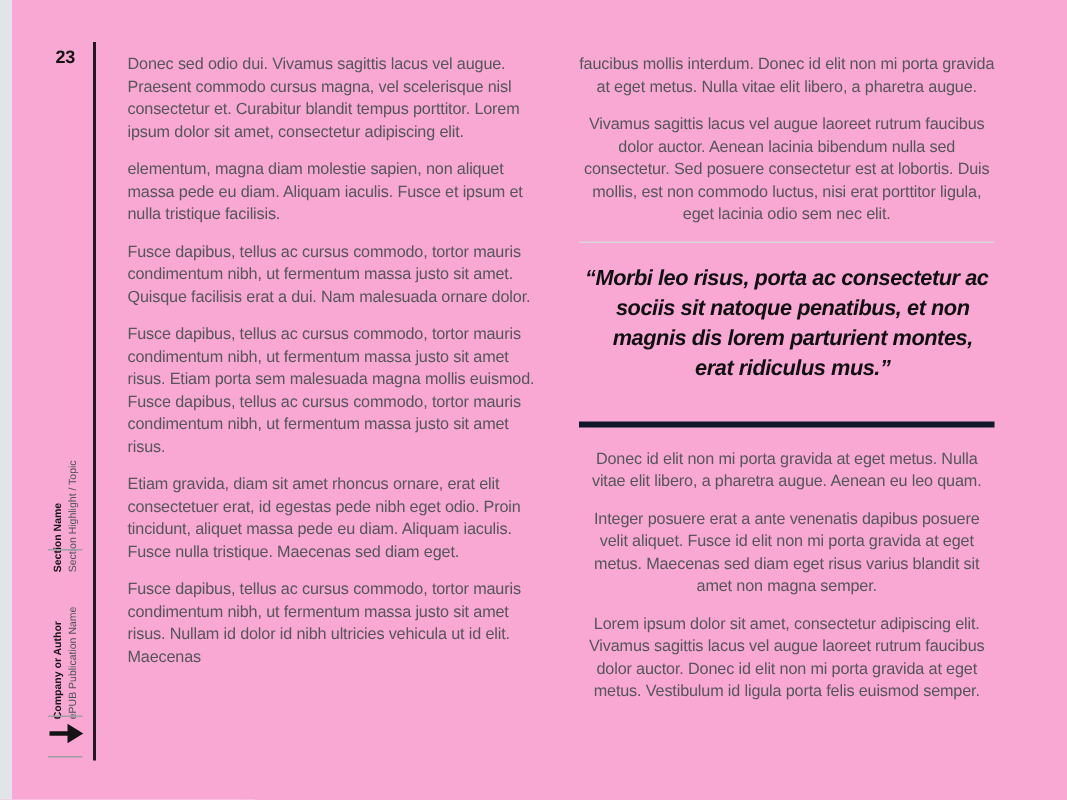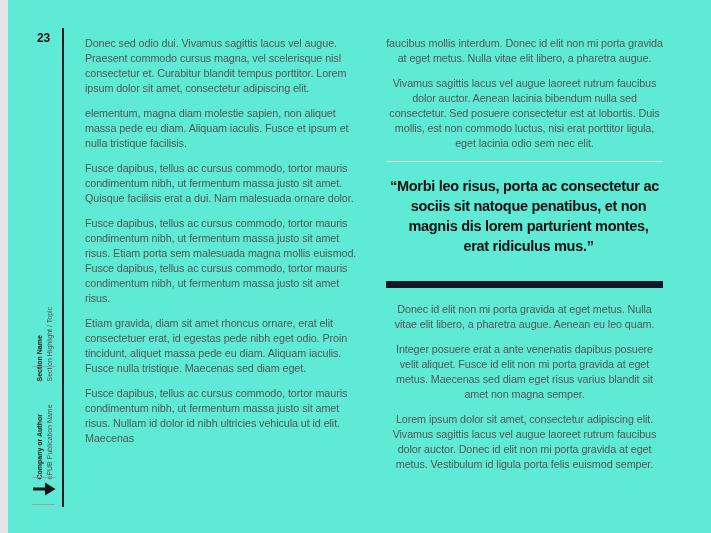--- a/index.html
+++ b/index.html
@@ -3,21 +3,21 @@
 <meta charset="utf-8">
 <style>
   * { margin: 0; padding: 0; box-sizing: border-box; }
   html, body { width: 711px; height: 533px; }
   body {
     font-family: "Liberation Sans", sans-serif;
     background: #ffffff;
     position: relative;
     overflow: hidden;
   }
-  .page { position: absolute; inset: 0; background: #5eead4; padding-left: 48px; }
+  .page { position: absolute; inset: 0; background: #f9a8d4; padding-left: 48px; }
 
   
   .edge-strip {
     position: absolute; left: 0; top: 0; width: 8px; height: 533px;
     background: #e2e5e8;
   }
 
   
   .page-number {
     position: absolute; left: 37px; top: 31px;
@@ -60,23 +60,24 @@
     font-size: 10.8px; line-height: 15px; letter-spacing: -0.1px;
     color: #54565a;
   }
   .col-left  { left: 85px; }
   .col-right { left: 386px; text-align: center; }
   .col p { margin: 0 0 10px 0; }
 
   
   .quote-wrap {
     border-top: 1px solid #d8d8d8;
-    border-bottom: 7px solid #0f172a;
+    border-bottom: 4px solid #0f172a;
     padding: 14px 0 15px 0;
     margin: 4px 0 14px 0;
+    font-style: italic;
   }
   .pull-quote {
     font-size: 14.5px; font-weight: bold; line-height: 20px;
     letter-spacing: -0.3px; color: #101012;
     padding-left: 8px; text-indent: -8px;
   }
 </style>
 </head>
 <body>
 

